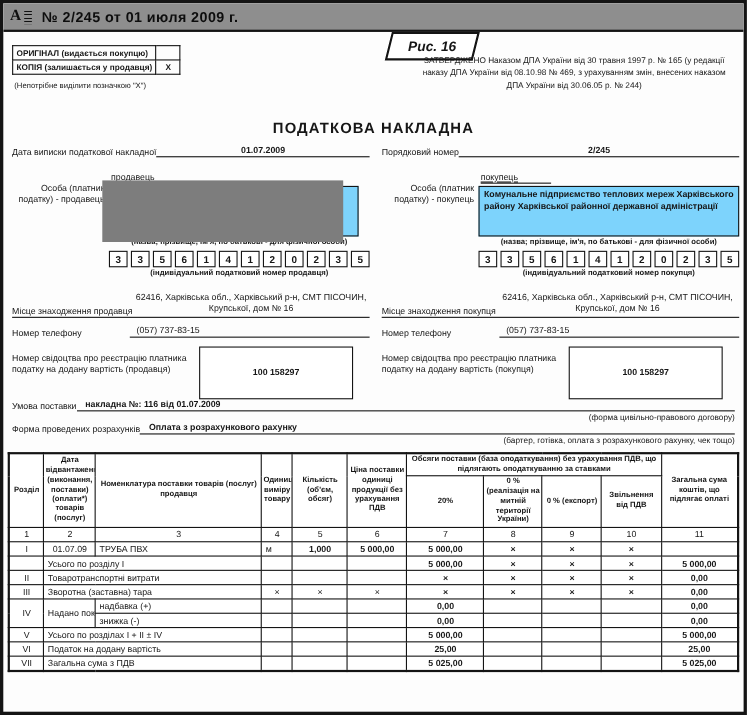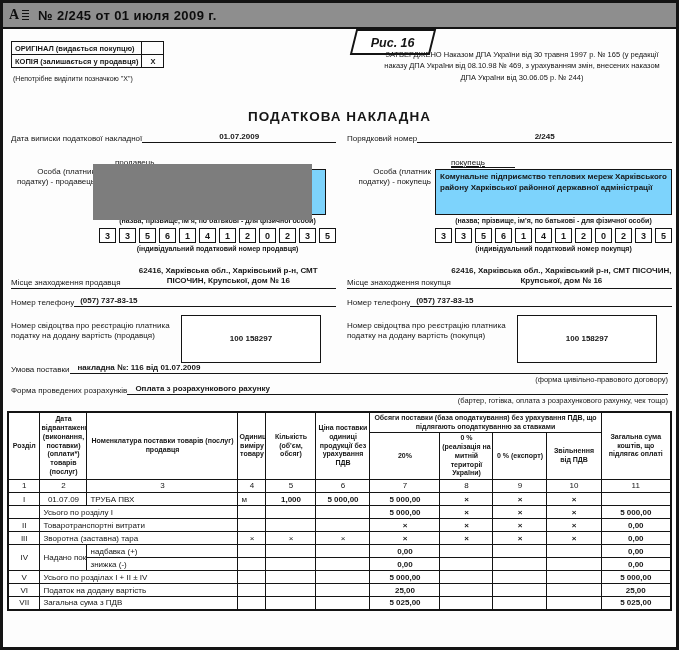--- a/index.html
+++ b/index.html
@@ -42,43 +42,43 @@
   .main{ padding:0 8px; }
   .cols{ display:grid; grid-template-columns:1fr 1fr; column-gap:11px; }
 
   .date-row{ display:flex; align-items:flex-end; margin-top:2px; }
   .date-row .lbl{ font-size:8px; white-space:nowrap; }
   .date-row .val{ flex:1; border-bottom:1px solid #141414; text-align:center; font-size:8px; font-weight:bold; padding:0 2px 1px; }
 
   .party-sec{ display:flex; margin-top:8px; }
   .party-label{ width:88px; font-size:8px; text-align:right; padding:16px 4px 0 0; line-height:1.25; }
   .party-main{ flex:1; }
-  .party-caption{ font-size:8px; margin-left:16px; border-bottom:1px solid #141414; display:inline-block; padding-right:30px;text-decoration:underline; }
+  .party-caption{ font-size:8px; margin-left:2px; border-bottom:1px solid #141414; display:inline-block; padding-right:30px;text-decoration:underline; }
   .party-box{ border:1px solid #141414; background:#7dd3fc; height:46px; position:relative; }
   .seller-wrap{ position:relative; margin-right:10px; }
   .redaction{
     position:absolute; left:-6px; top:-5px; right:14px; height:56px;
     background:var(--redaction,#7d7d7d); z-index:2;
   }
   .party-box.buyer-box{ font-size:8px; font-weight:bold; padding:2px 4px; line-height:1.35; height:auto; min-height:46px; }
   .small-hint{ font-size:7px; font-weight:bold; text-align:center; margin-top:2px; line-height:1.2; }
   .digit-row{ display:flex; gap:3px; justify-content:center; margin-top:3px; }
   .digit-cell{
     width:17px; height:15px; border:1px solid #141414; background:#fff;
     display:flex; align-items:center; justify-content:center;
     font-size:9px; font-weight:bold;
   }
 
   .loc-row{ display:flex; align-items:flex-end; margin-top:7px; border-bottom:1px solid #141414; padding-bottom:1px; min-height:28px; }
   .loc-lbl{ font-size:8px; flex:0 0 auto; white-space:nowrap; }
-  .loc-val{ font-size:8px; font-weight:bold; flex:1; text-align:center; line-height:1.3; }
+  .loc-val{ font-size:8px; font-weight:normal; flex:1; text-align:center; line-height:1.3; }
 
   .phone-row{ display:flex; align-items:flex-end; margin-top:7px; }
   .phone-row .lbl{ font-size:8px; white-space:nowrap; }
-  .phone-row .val{ flex:1; border-bottom:1px solid #141414; font-size:8px; font-weight:bold; padding:0 0 1px 6px; }
+  .phone-row .val{ flex:1; border-bottom:1px solid #141414; font-size:8px; font-weight:normal; padding:0 0 1px 6px;margin-left:44px; }
 
   .cert-row{ display:flex; gap:10px; margin-top:8px; }
   .cert-lbl{ width:160px; font-size:8px; line-height:1.3; padding-top:6px; }
   .cert-box{
     flex:0 0 140px; height:48px; border:1px solid #141414; background:#fff;
     display:flex; align-items:center; justify-content:center;
     font-size:8px; font-weight:bold;
   }
 
   .term-row{ display:flex; align-items:flex-end; margin-top:0; }

